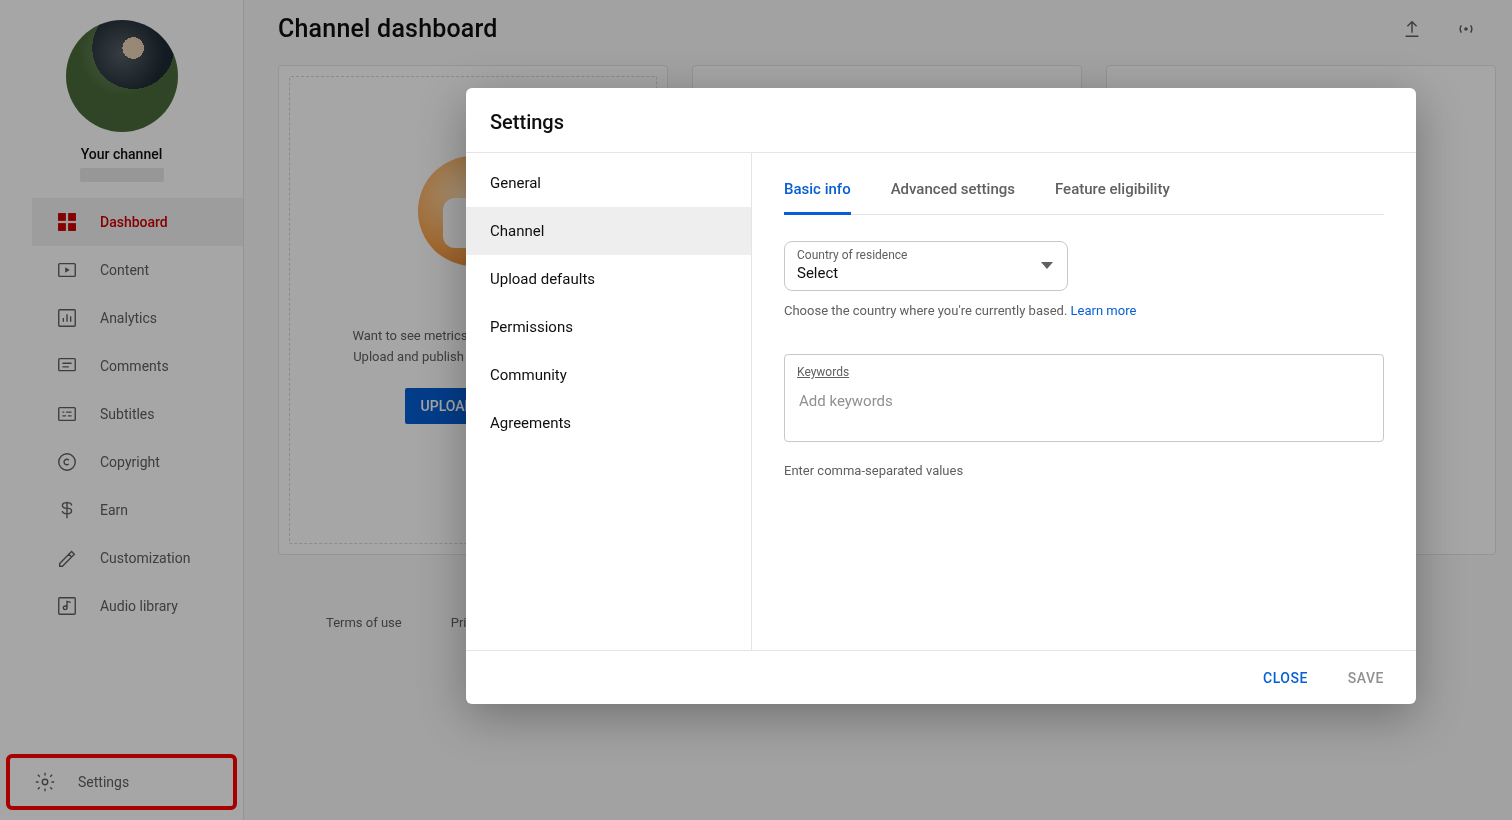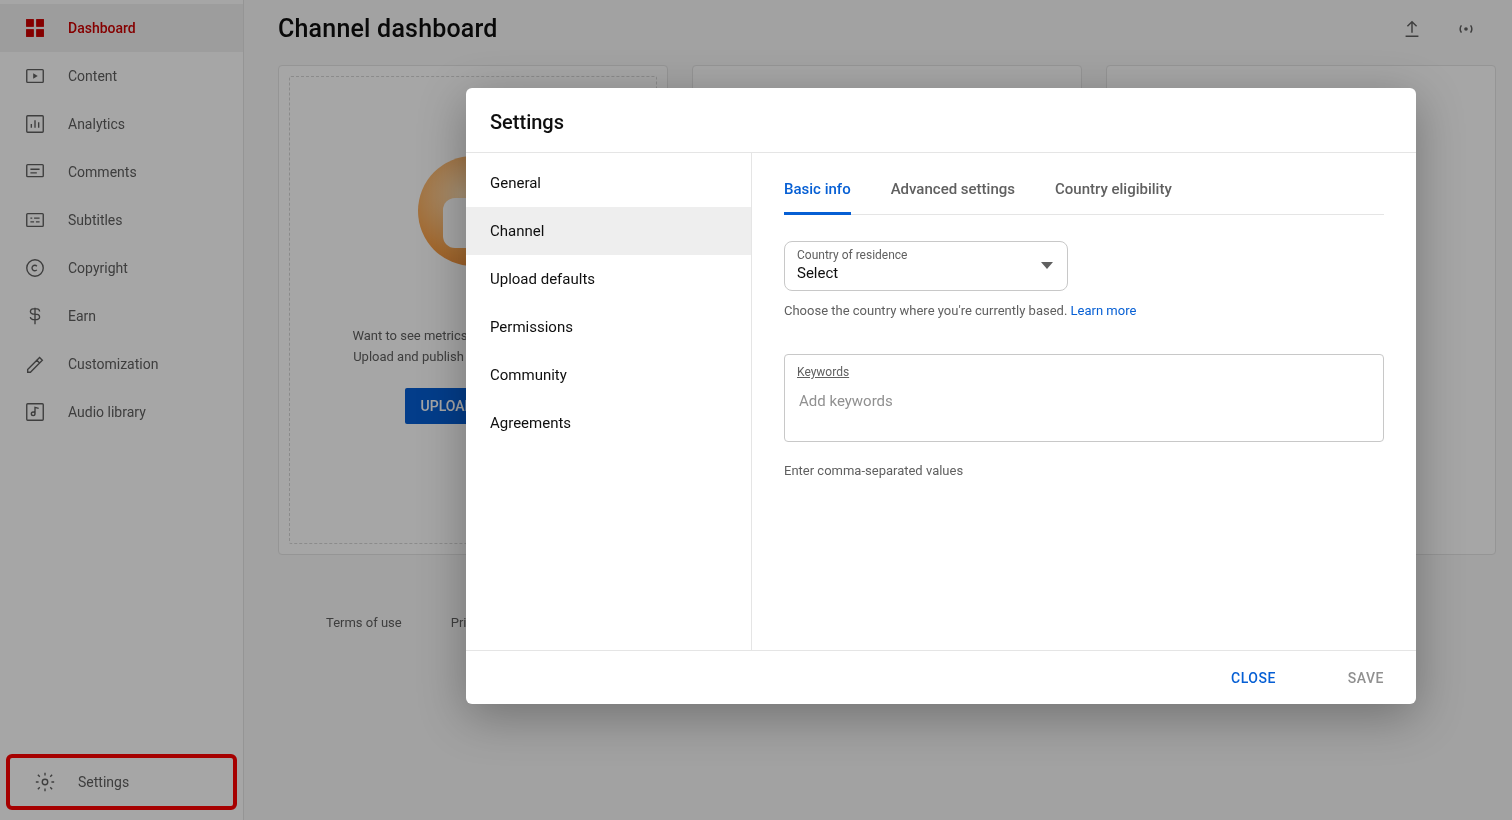--- a/index.html
+++ b/index.html
@@ -16,21 +16,21 @@
   body{margin:0;background:var(--bg);width:1512px;height:820px;overflow:hidden;position:relative;color:var(--text);}
 
   
   .sidebar{position:absolute;left:0;top:0;bottom:0;width:244px;background:#ffffff;border-right:1px solid var(--divider);}
   .channel-box{text-align:center;padding:20px 0 12px;}
   .avatar{width:112px;height:112px;border-radius:50%;margin:0 auto 14px;background:radial-gradient(circle at 60% 25%,#e6c7a6 0 10%,#1d2a34 10% 38%,#4a6a3a 38% 100%);position:relative;overflow:hidden;}
   .avatar::after{content:"";position:absolute;inset:0;background:radial-gradient(circle at 50% 30%,rgba(255,255,255,.25),transparent 45%);}
   .channel-title{font-size:14px;font-weight:500;margin-bottom:6px;}
   .channel-sub{width:84px;height:14px;margin:0 auto;background:#e8e8e8;border-radius:2px;}
 
-  .nav{padding-top:4px;}
+  .nav{padding-top:4px;padding-left:32px;}
   .nav-item{display:flex;align-items:center;height:48px;padding:0 24px;font-size:14px;color:#606060;gap:22px;cursor:pointer;}
   .nav-item.active{color:var(--red);background:#f2f2f2;font-weight:500;}
   .nav-icon{width:22px;height:22px;display:flex;align-items:center;justify-content:center;color:inherit;flex-shrink:0;}
   .nav-icon svg{width:22px;height:22px;fill:none;stroke:currentColor;stroke-width:1.5;}
   .nav-item.active .nav-icon svg{fill:currentColor;stroke:currentColor;}
 
   .bottom-nav{position:absolute;bottom:10px;left:0;right:0;}
   .settings-highlight{border:4px solid #ff0000;border-radius:6px;margin:0 6px;}
 
   
@@ -75,28 +75,33 @@
   .chevron svg{width:12px;height:12px;fill:#606060;}
   .helper{font-size:13px;color:#606060;margin-top:12px;}
   .helper a{color:var(--blue);text-decoration:none;}
 
   .keywords-field{margin-top:36px;border:1px solid #c8c8c8;border-radius:4px;padding:10px 12px 30px;width:600px;}
   .kw-label{font-size:12px;color:#606060;text-decoration:underline;}
   .kw-input{border:none;outline:none;font-size:15px;color:#0f0f0f;width:100%;margin-top:12px;}
   .kw-input::placeholder{color:#909090;}
 
   .modal-footer{height:54px;border-top:1px solid var(--divider);display:flex;justify-content:flex-end;align-items:center;gap:28px;padding:0 26px;}
-  .foot-btn{background:none;border:none;font-size:14px;font-weight:500;letter-spacing:0.5px;cursor:pointer;color:#909090;margin-left:32px;}
+  .foot-btn{background:none;border:none;font-size:14px;font-weight:500;letter-spacing:0.5px;cursor:pointer;color:#909090;}
   .foot-btn.primary{color:var(--blue);}
 
 </style>
 </head>
 <body>
 
 <div class="sidebar">
+  <div class="channel-box">
+    <div class="avatar"></div>
+    <div class="channel-title">Your channel</div>
+    <div class="channel-sub"></div>
+  </div>
 
   <div class="nav">
     <div class="nav-item active">
       <span class="nav-icon">
           <svg viewBox="0 0 24 24">
             <rect x="3" y="3" width="7" height="7"></rect>
             <rect x="14" y="3" width="7" height="7"></rect>
             <rect x="3" y="14" width="7" height="7"></rect>
             <rect x="14" y="14" width="7" height="7"></rect>
           </svg>
@@ -251,21 +256,21 @@
           <span>Community</span>
         </div>
       <div class="side-item">
           <span>Agreements</span>
         </div>
     </div>
     <div class="modal-content">
       <div class="tabs">
         <div class="tab active"><span>Basic info</span></div>
         <div class="tab"><span>Advanced settings</span></div>
-        <div class="tab"><span>Country eligibility</span></div>
+        <div class="tab"><span>Feature eligibility</span></div>
       </div>
 
       <div class="field-block">
         <div class="select-field">
           <div class="floating-label">Country of residence</div>
           <div class="select-value">Select</div>
           <span class="chevron"><svg viewBox="0 0 10 6">
                 <path d="M0 0l5 6 5-6z"></path>
               </svg></span>
         </div>

